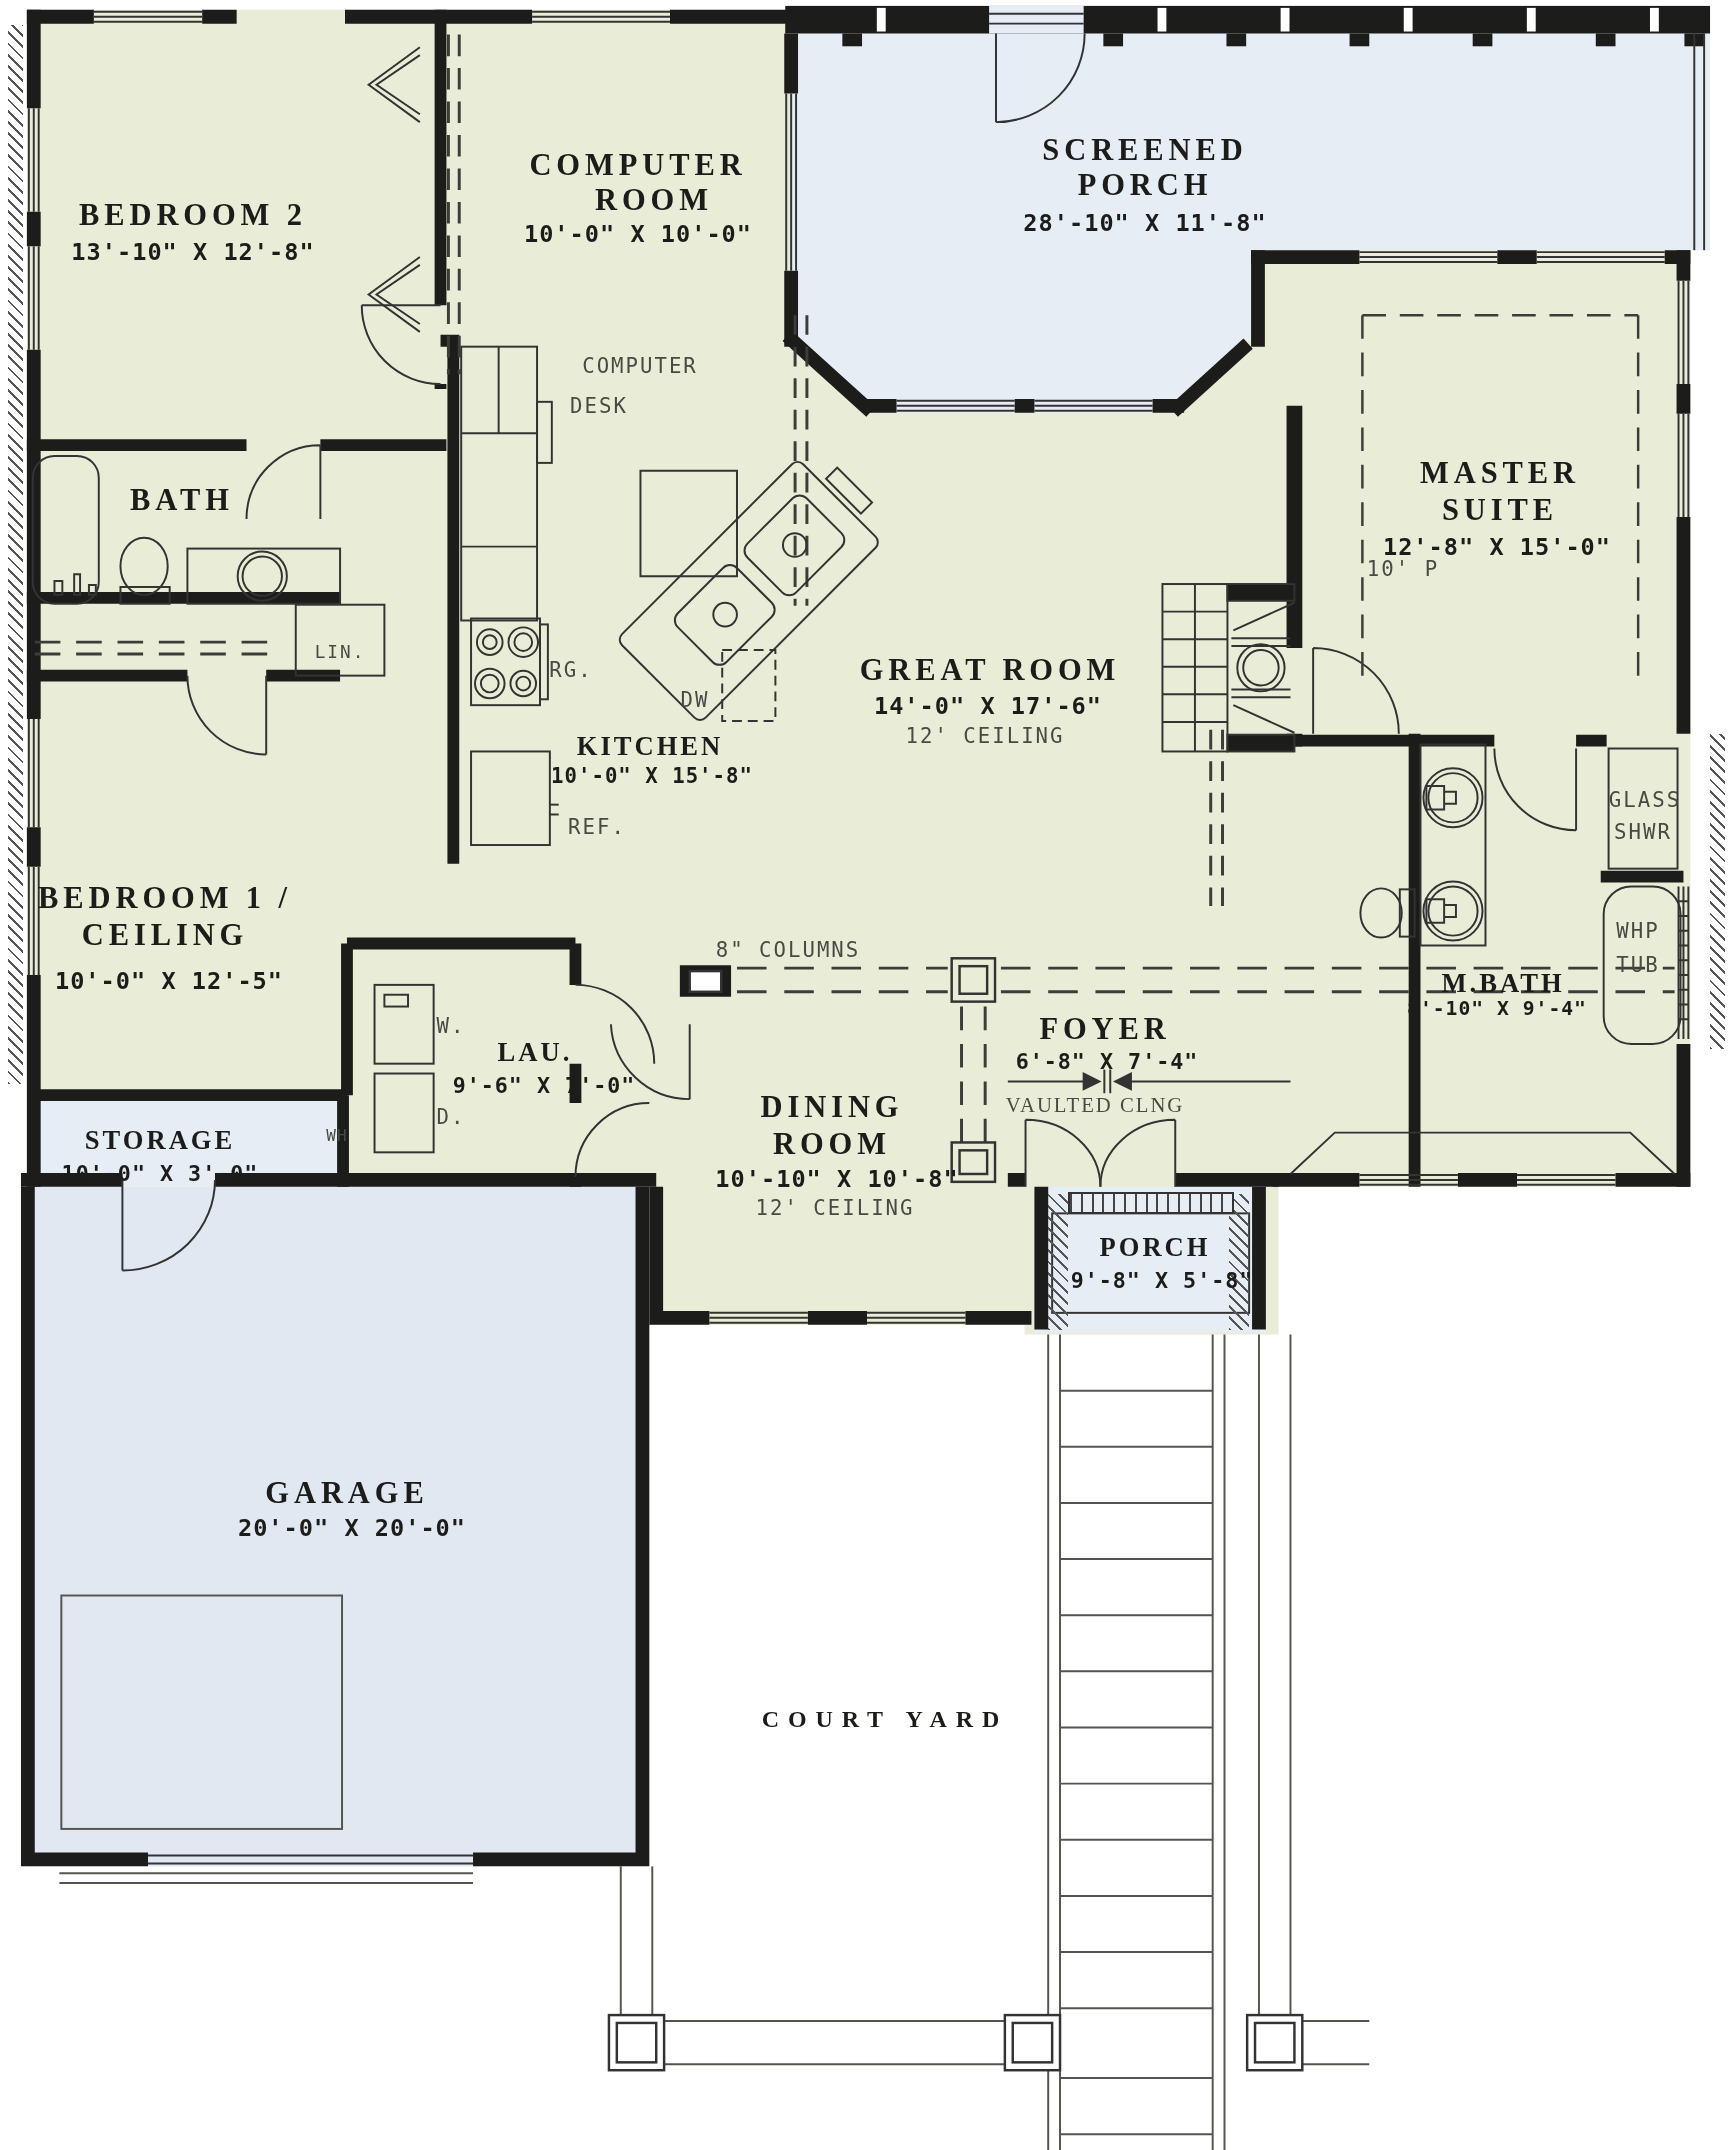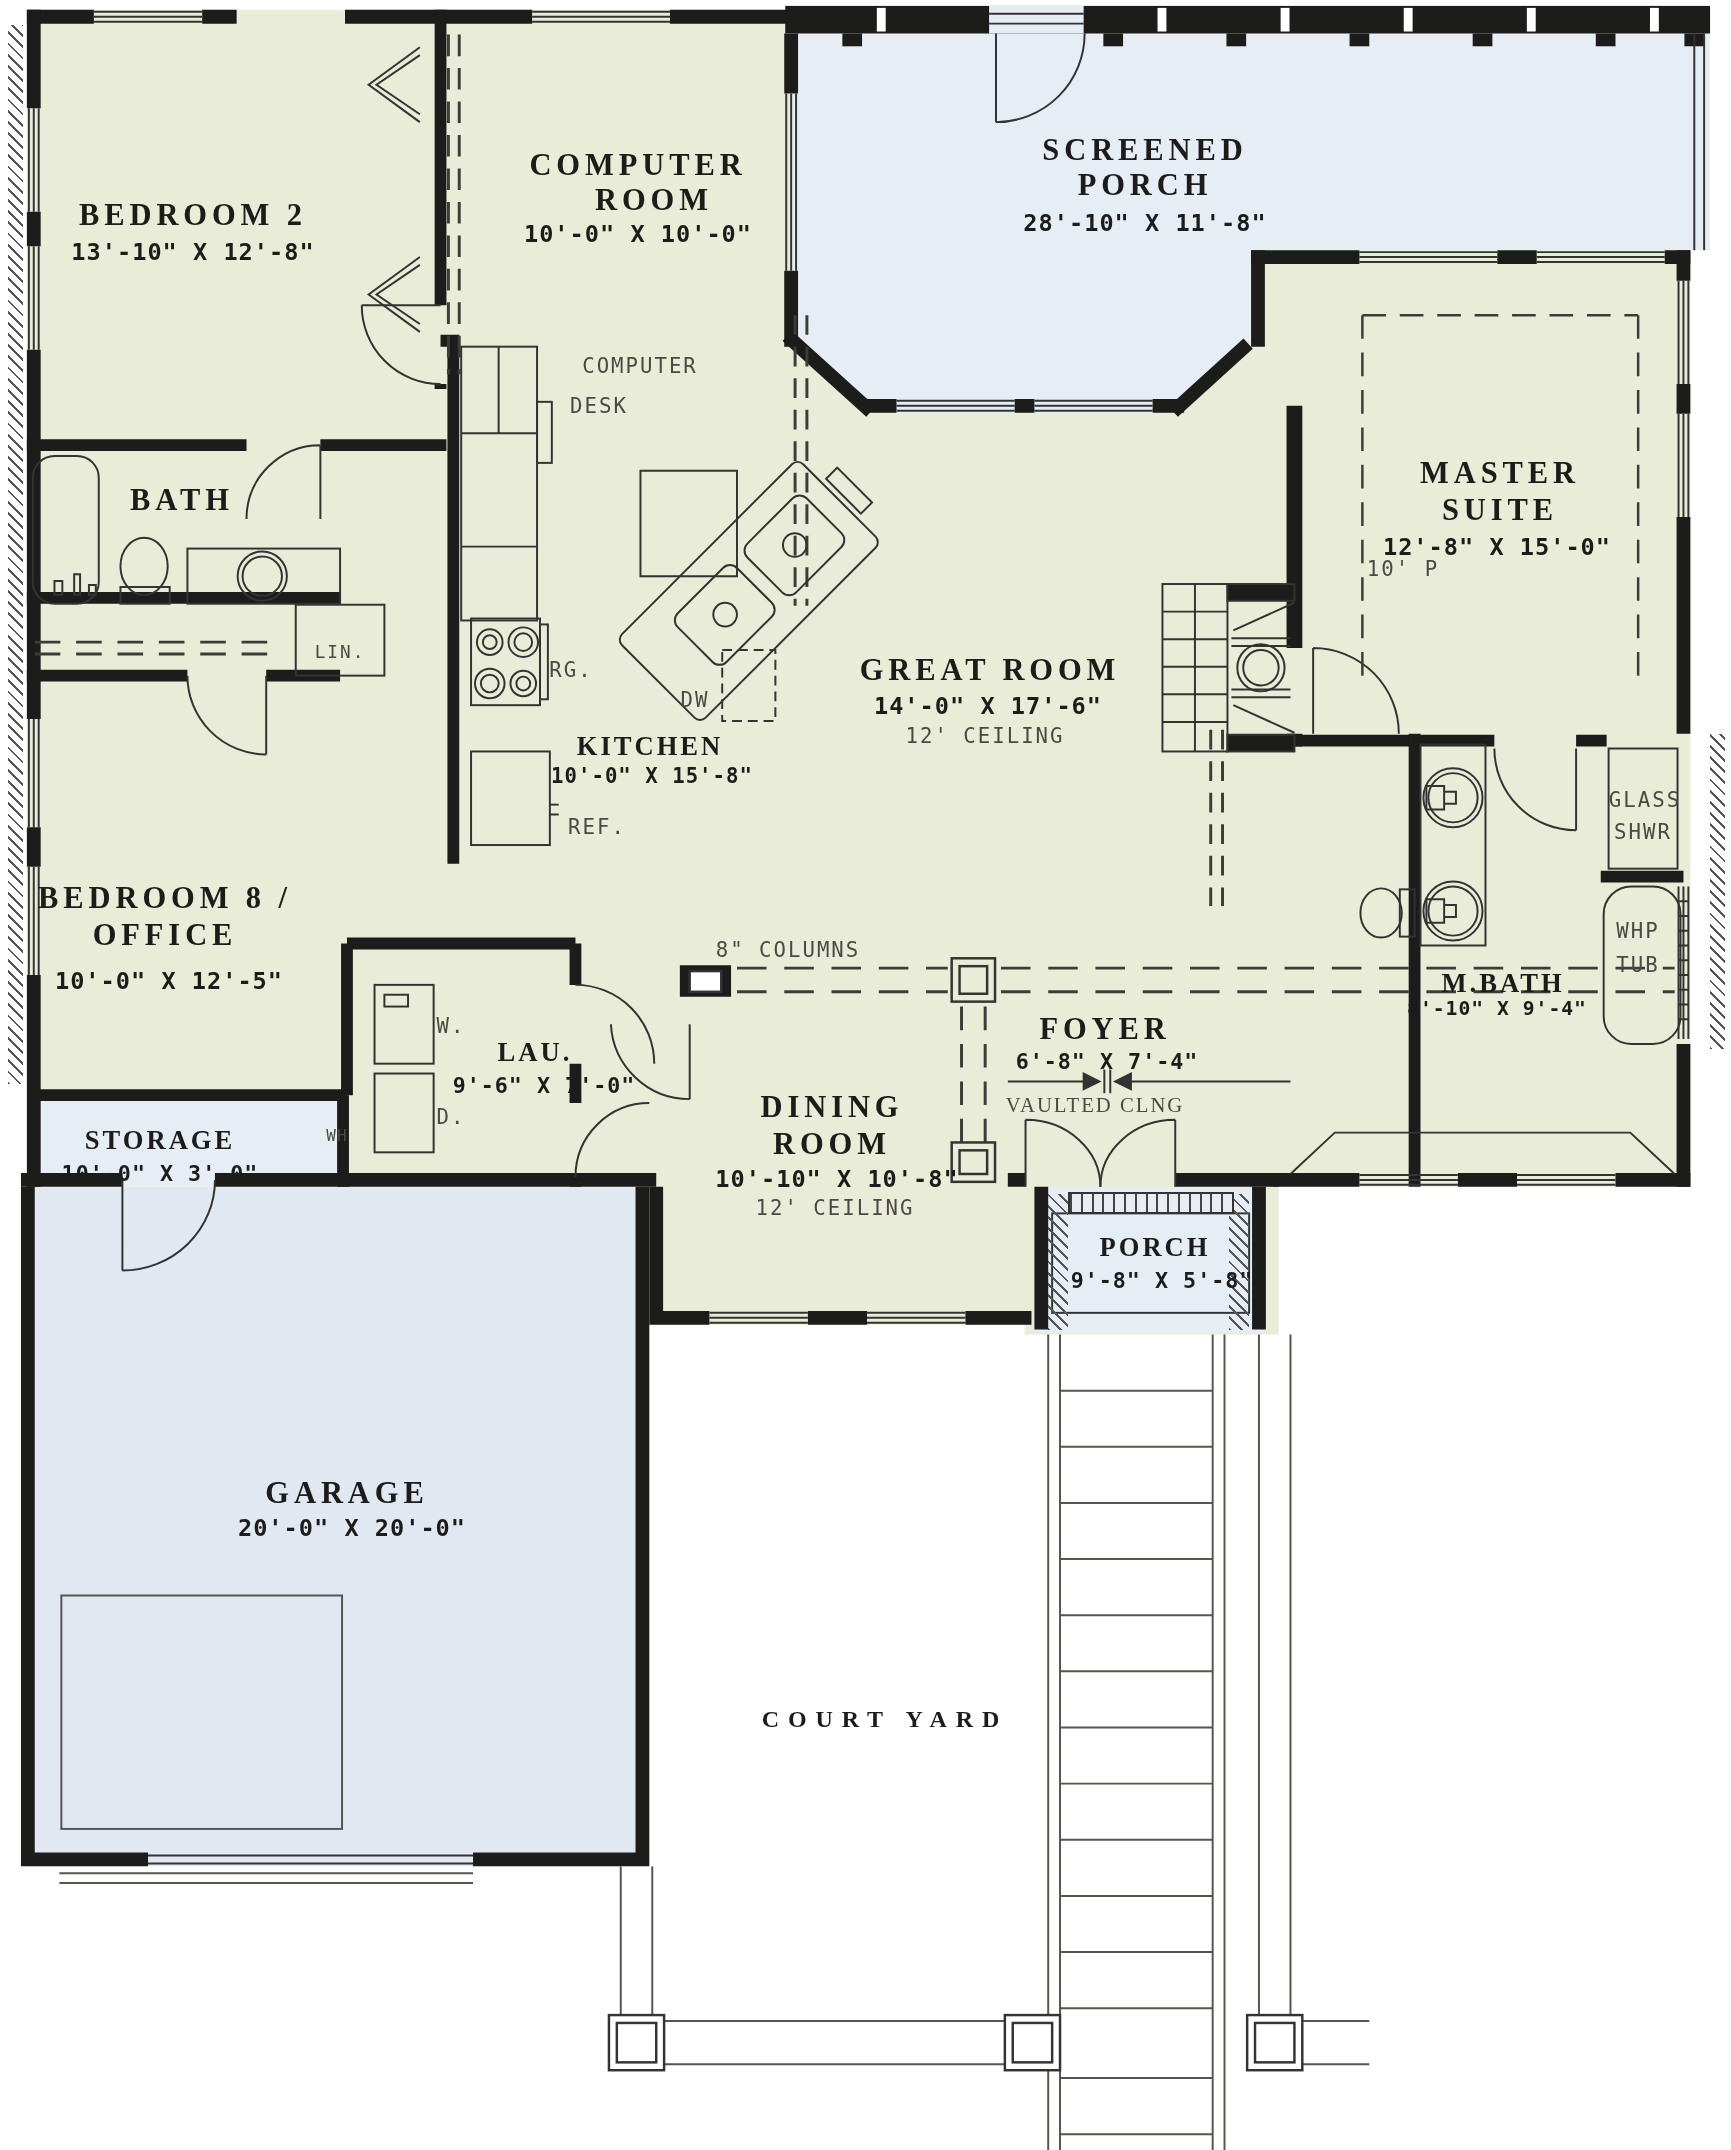--- a/index.html
+++ b/index.html
@@ -312,22 +312,22 @@
 
 <div class="lbl rname" style="left:990px;top:670px;">GREAT ROOM</div>
 <div class="lbl rdim" style="left:988px;top:706px;">14'-0" X 17'-6"</div>
 <div class="lbl thin" style="left:985px;top:736px;">12' CEILING</div>
 
 <div class="lbl rname sm" style="left:650px;top:746px;">KITCHEN</div>
 <div class="lbl rdim" style="left:652px;top:776px;font-size:20.7px;">10'-0" X 15'-8"</div>
 
 <div class="lbl rname" style="left:182px;top:500px;">BATH</div>
 
-<div class="lbl rname" style="left:165px;top:898px;">BEDROOM 8 /</div>
-<div class="lbl rname" style="left:165px;top:935px;">OFFICE</div>
+<div class="lbl rname" style="left:165px;top:898px;">BEDROOM 1 /</div>
+<div class="lbl rname" style="left:165px;top:935px;">CEILING</div>
 <div class="lbl rdim" style="left:169px;top:981px;">10'-0" X 12'-5"</div>
 
 <div class="lbl rname sm" style="left:160px;top:1140px;">STORAGE</div>
 <div class="lbl rdim" style="left:160px;top:1173px;font-size:21.7px;">10'-0" X 3'-0"</div>
 <div class="lbl tiny" style="left:289px;top:1135px;">WH</div>
 
 <div class="lbl rname sm" style="left:535px;top:1052px;">LAU.</div>
 <div class="lbl rdim" style="left:544px;top:1085px;font-size:21.7px;">9'-6" X 7'-0"</div>
 <div class="lbl thin" style="left:451px;top:1026px;">W.</div>
 <div class="lbl thin" style="left:451px;top:1117px;">D.</div>

